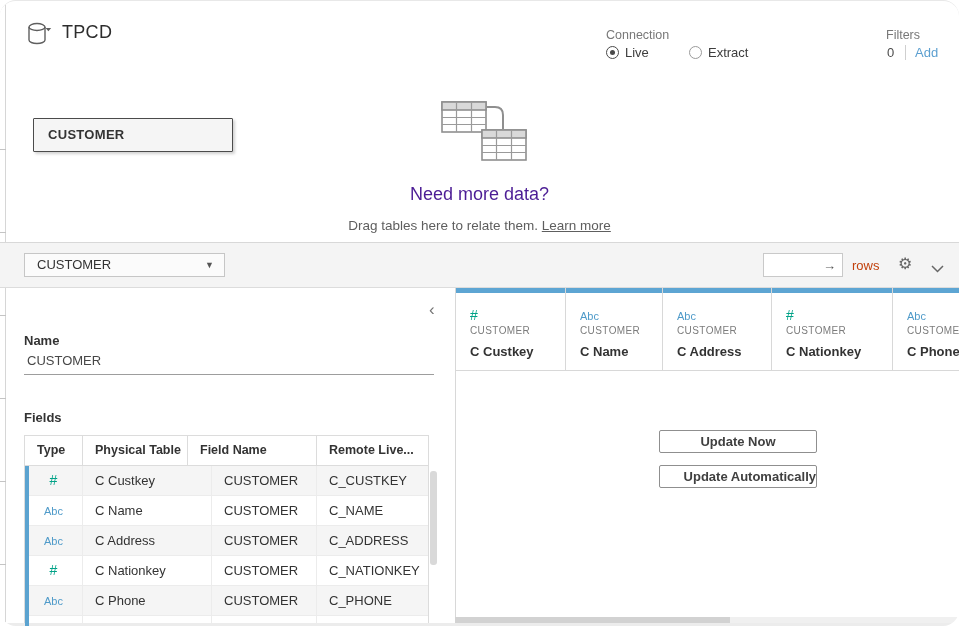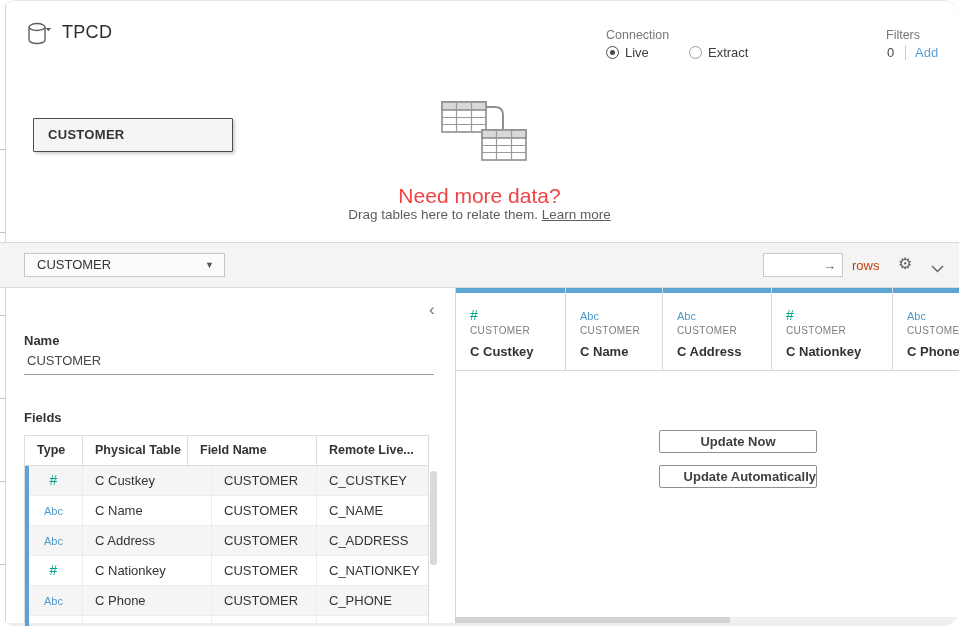--- a/index.html
+++ b/index.html
@@ -36,22 +36,22 @@
 
   
   .table-pill {
     position:absolute; left:33px; top:117px; width:200px; height:34px;
     background:#f5f5f5; border:1.5px solid #4b4b4b; border-radius:1px;
     box-shadow:2px 2px 3px rgba(0,0,0,0.18);
     font-size:13px; font-weight:600; color:#333; letter-spacing:0.3px;
     line-height:31px; padding-left:14px; cursor:pointer;
   }
   .empty-graphic { position:absolute; left:436px; top:95px; }
-  .empty-title { position:absolute; left:0; right:0; top:183px; text-align:center; font-size:21px; font-weight:500; color:#ef4444; }
-  .empty-hint { position:absolute; left:0; right:0; top:206px; text-align:center; font-size:13.5px; color:#5e5e5e; }
+  .empty-title { position:absolute; left:0; right:0; top:183px; text-align:center; font-size:18px; font-weight:500; color:#4c1d95; }
+  .empty-hint { position:absolute; left:0; right:0; top:217px; text-align:center; font-size:13.5px; color:#5e5e5e; }
   .empty-hint a { color:#5e5e5e; text-decoration:underline; cursor:pointer; }
 
   
   .toolbar {
     position:absolute; left:0; top:241px; width:959px; height:46px;
     background:#f4f4f4; border-top:1px solid #d8d8d8; border-bottom:1px solid #dcdcdc;
   }
   .table-select {
     position:absolute; left:24px; top:10px; width:201px; height:24px;
     background:#fbfbfb; border:1px solid #c6c6c6; font-size:13px; color:#333;

